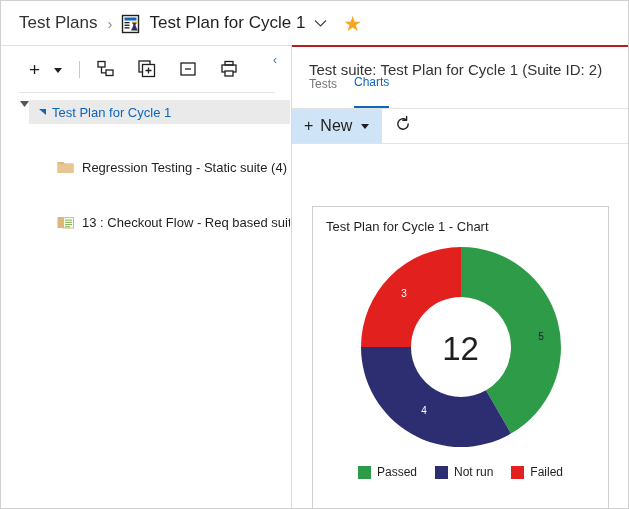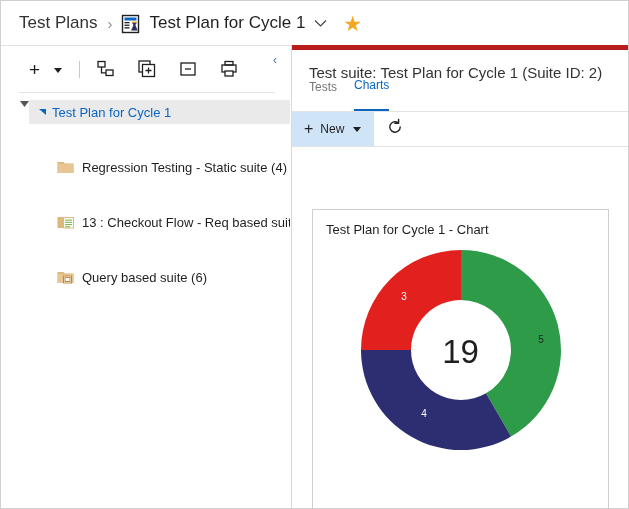--- a/index.html
+++ b/index.html
@@ -187,21 +187,21 @@
     left: 290px; top: 44px;
     width: 1px; height: 465px;
     background: #d9d9d9;
   }
 
   
   .right-panel {
     position: absolute;
     left: 291px; top: 44px;
     right: 0; bottom: 0;
-    border-top: 5px solid #b91c1c;
+    border-top: 2px solid #b91c1c;
     box-sizing: border-box;
     background: #ffffff;
   }
   .suite-title {
     font-size: 15px;
     color: #333333;
     padding: 14px 0 0 17px;
     white-space: nowrap;
   }
   .tabs {
@@ -240,21 +240,21 @@
     background: #cfe4f7;
     padding: 0 13px 0 12px;
     cursor: pointer;
     color: #1f1f1f;
   }
   .new-plus {
     font-size: 16px;
     line-height: 1;
     margin-right: 7px;
   }
-  .new-label { font-size: 12px; }
+  .new-label { font-size: 16px; }
   .new-caret {
     font-size: 7px;
     margin-left: 9px;
     position: relative;
     top: 1px;
   }
   .refresh-btn {
     display: flex;
     align-items: center;
     justify-content: center;
@@ -433,31 +433,20 @@
             <rect x="6.5" y="2.6" width="10" height="10.4" fill="#ffffff" stroke="#dcb67a" stroke-width="1"></rect>
             <rect x="8" y="4.6" width="7" height="1.1" fill="#7fba4c"></rect>
             <rect x="8" y="6.8" width="7" height="1.1" fill="#7fba4c"></rect>
             <rect x="8" y="9" width="7" height="1.1" fill="#7fba4c"></rect>
             <rect x="8" y="11.2" width="5" height="1.1" fill="#7fba4c"></rect>
           </svg>
         </span>
         <span class="tree-label">13 : Checkout Flow - Req based suite (2)</span>
       </div>
 
-      <div class="tree-row child">
-        <span class="folder-icon">
-          <svg width="17" height="14" viewBox="0 0 17 14">
-            <path d="M0.5 2 h6 l1.3 1.6 h8.7 v9.4 h-16 z" fill="#dcb67a"></path>
-            <path d="M0.5 3.8 h16 v9.2 h-16 z" fill="#e8c693"></path>
-            <rect x="6.5" y="6" width="8" height="7" fill="#ffffff" stroke="#c08a3e" stroke-width="1"></rect>
-            <rect x="8" y="7.5" width="5" height="4" fill="none" stroke="#c08a3e" stroke-width="1"></rect>
-          </svg>
-        </span>
-        <span class="tree-label">Query based suite (6)</span>
-      </div>
 
     </div>
   </div>
 
   <div class="panel-divider"></div>
 
   <div class="right-panel">
 
     <div class="suite-title">Test suite: Test Plan for Cycle 1 (Suite ID: 2)</div>
 
@@ -496,19 +485,33 @@
           <path d="M105 5 A100 100 0 0 1 155 191.6 L130 148.3 A50 50 0 0 0 105 55 Z" fill="#2e9b48"></path>
 
           <path d="M155 191.6 A100 100 0 0 1 5 105 L55 105 A50 50 0 0 0 130 148.3 Z" fill="#2d2e72"></path>
 
           <path d="M5 105 A100 100 0 0 1 105 5 L105 55 A50 50 0 0 0 55 105 Z" fill="#e2211f"></path>
 
           <text class="slice-label outside" x="185" y="98" text-anchor="middle">5</text>
           <text class="slice-label" x="68" y="172" text-anchor="middle">4</text>
           <text class="slice-label" x="48" y="55" text-anchor="middle">3</text>
         </svg>
-        <div class="donut-center-num">19</div>
-      </div>
-
+        <div class="donut-center-num">12</div>
+      </div>
+
+      <div class="legend">
+        <div class="legend-item">
+          <span class="legend-swatch" style="background:#2e9b48"></span>
+          <span class="legend-label">Passed</span>
+        </div>
+        <div class="legend-item">
+          <span class="legend-swatch" style="background:#2d2e72"></span>
+          <span class="legend-label">Not run</span>
+        </div>
+        <div class="legend-item">
+          <span class="legend-swatch" style="background:#e2211f"></span>
+          <span class="legend-label">Failed</span>
+        </div>
+      </div>
     </div>
 
   </div>
 </div>
 
 </body></html>

